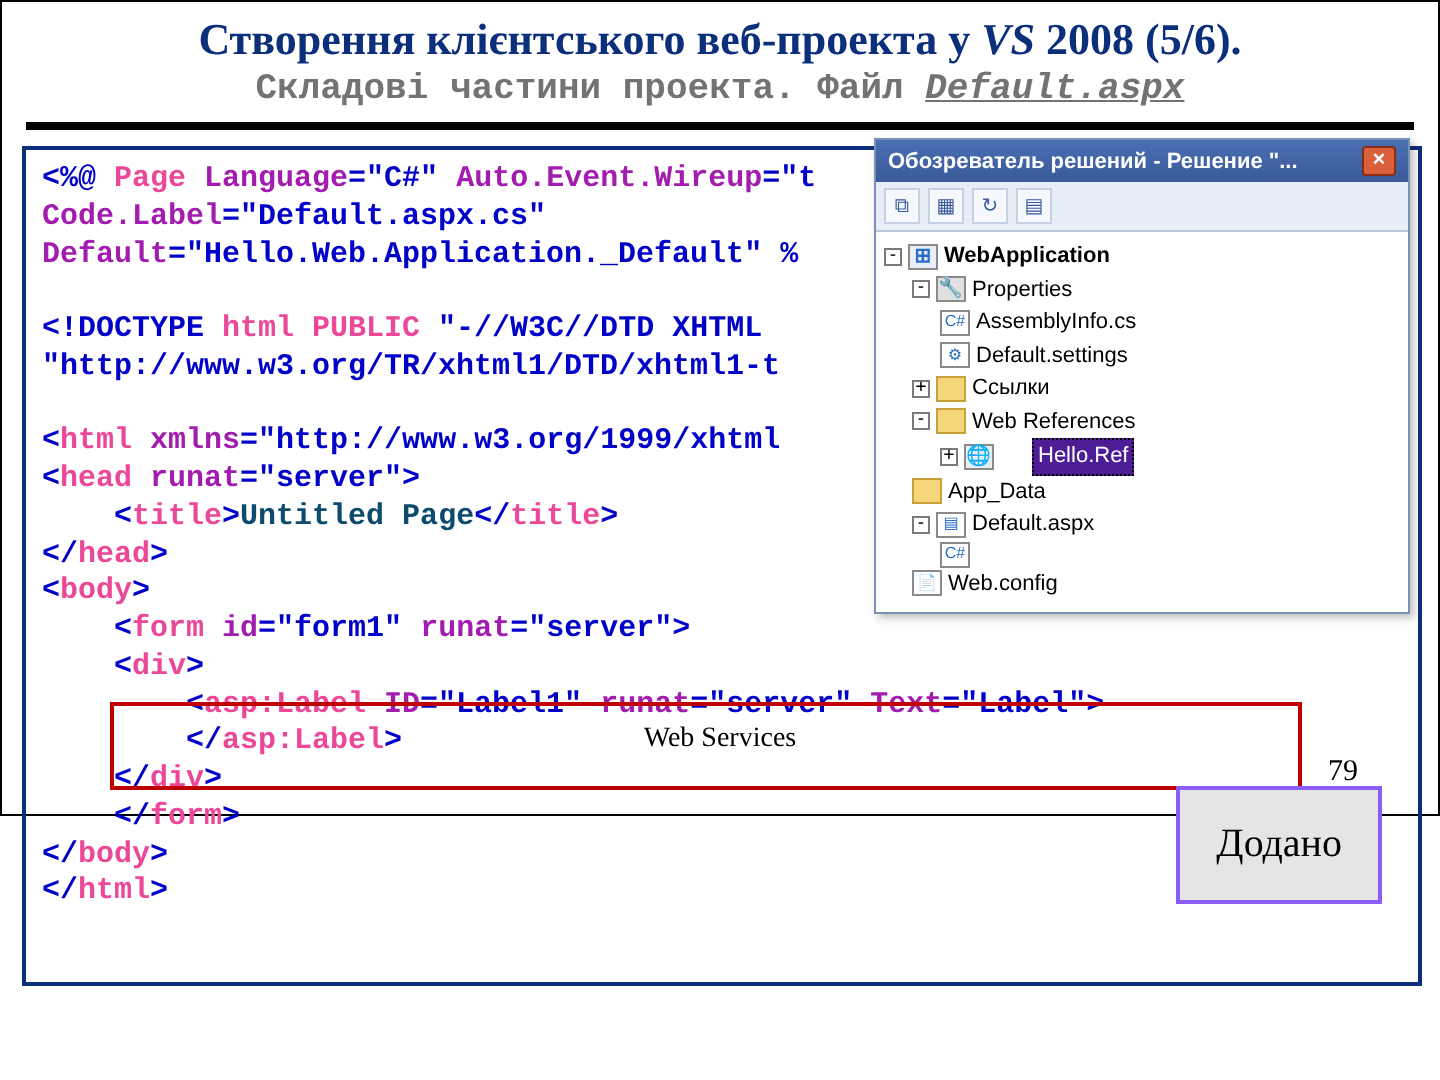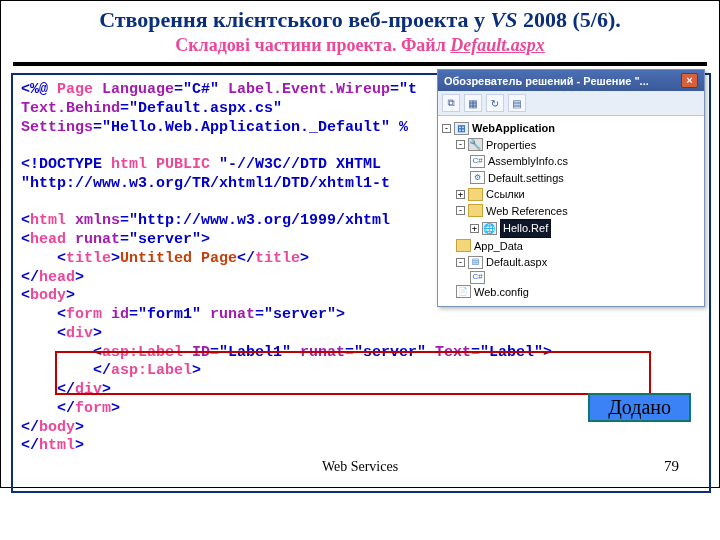--- a/index.html
+++ b/index.html
@@ -7,40 +7,41 @@
     margin: 0;
     width: 720px;
     height: 540px;
     background: #fff;
     font-family: "Times New Roman", serif;
     position: relative;
     overflow: hidden;
   }
   .slide {
     width: 720px;
-    height: 488px;
+    height: 408px;
     position: relative;
     border: 1px solid #000;
   }
   .title-area {
     padding: 6px 16px 2px 16px;
     text-align: center;
   }
   .title-main {
     font-size: 22px;
     font-weight: bold;
     color: #0b2f7a;
     margin: 0 0 2px 0;
   }
   .title-main .vs { font-style: italic; }
   .subtitle {
     font-size: 18px;
     font-weight: bold;
-    color: #ec4899;
+    color: #737373;
     margin: 0;
+    font-family: Liberation Mono, monospace;
   }
   .subtitle .fname { font-style: italic; text-decoration: underline; }
   .hr {
     height: 4px;
     background: #000;
     margin: 4px 12px 6px 12px;
   }
   .code-frame {
     position: absolute;
     left: 10px;
@@ -52,21 +53,21 @@
     font-family: "Courier New", monospace;
     font-size: 15px;
     line-height: 1.25;
     font-weight: bold;
     white-space: pre;
     overflow: hidden;
   }
   .kw-blue { color: #0000c8; }
   .kw-red { color: #a21caf; }
   .kw-brown { color: #ec4899; }
-  .plain { color: #c2410c; }
+  .plain { color: #0c4a6e; }
   .solution-panel {
     position: absolute;
     right: 14px;
     top: 68px;
     width: 268px;
     background: #fff;
     border: 1px solid #7a92b5;
     font-family: Tahoma, Verdana, sans-serif;
     font-size: 11px;
     color: #000;
@@ -138,49 +139,50 @@
     display: inline-flex;
     align-items: center;
     justify-content: center;
     font-size: 10px;
   }
   .icon-folder { background: #f5d57a; border: 1px solid #c8a236; }
   .icon-file { background: #fff; border: 1px solid #8a8a8a; color: #2a6fc7; font-size: 8px; }
   .icon-app { background: #e8eef8; border: 1px solid #8a8a8a; color: #2a6fc7; font-weight: bold; }
   .icon-prop { background: #e0e0e0; border: 1px solid #8a8a8a; }
   .sel {
-    background: #0f172a;
+    background: #4c1d95;
     color: #fff;
     padding: 0 2px;
     border: 1px dotted #000;
+    margin-left: 16px;
   }
   .badge {
     position: absolute;
     right: 28px;
     top: 392px;
-    background: #3b82f6;
-    border: 2px solid #0f766e;
-    padding: 1px 18px;
+    background: #e5e5e5;
+    border: 2px solid #8b5cf6;
+    padding: 16px 18px;
     font-family: "Times New Roman", serif;
     font-size: 20px;
     color: #000;
   }
   .red-box {
     position: absolute;
     left: 54px;
     top: 350px;
     width: 596px;
     height: 44px;
     border: 2px solid #c00000;
     pointer-events: none;
   }
   .footer-left {
     position: absolute;
     left: 0; right: 0;
-    bottom: 12px;
+    bottom: 29px;
     text-align: center;
     font-size: 14px;
     font-family: "Times New Roman", serif;
   }
   .footer-num {
     position: absolute;
     right: 40px;
     bottom: 12px;
     font-size: 15px;
     font-family: "Times New Roman", serif;
@@ -195,23 +197,23 @@
   <div class="title-area">
     <div class="title-main">
       <span>Створення клієнтського веб-проекта у </span><span class="vs">VS</span><span> 2008 (5/6).</span>
     </div>
     <div class="subtitle">
       <span>Складові частини проекта. Файл </span><span class="fname">Default.aspx</span>
     </div>
   </div>
   <div class="hr"></div>
 
-  <div class="code-frame"><span class="kw-blue">&lt;%@</span><span class="kw-brown"> Page </span><span class="kw-red">Language</span><span class="kw-blue">="C#"</span><span class="kw-red"> Label.Event.Wireup</span><span class="kw-blue">="t</span>
-<span class="kw-red">Text.Behind</span><span class="kw-blue">="Default.aspx.cs"</span>
-<span class="kw-red">Settings</span><span class="kw-blue">="Hello.Web.Application._Default"</span><span class="kw-blue"> %</span>
+  <div class="code-frame"><span class="kw-blue">&lt;%@</span><span class="kw-brown"> Page </span><span class="kw-red">Language</span><span class="kw-blue">="C#"</span><span class="kw-red"> Auto.Event.Wireup</span><span class="kw-blue">="t</span>
+<span class="kw-red">Code.Label</span><span class="kw-blue">="Default.aspx.cs"</span>
+<span class="kw-red">Default</span><span class="kw-blue">="Hello.Web.Application._Default"</span><span class="kw-blue"> %</span>
 
 <span class="kw-blue">&lt;!DOCTYPE</span><span class="kw-brown"> html </span><span class="kw-brown">PUBLIC</span><span class="kw-blue"> "-//W3C//DTD XHTML</span>
 <span class="kw-blue">"http://www.w3.org/TR/xhtml1/DTD/xhtml1-t</span>
 
 <span class="kw-blue">&lt;</span><span class="kw-brown">html</span><span class="kw-red"> xmlns</span><span class="kw-blue">="http://www.w3.org/1999/xhtml</span>
 <span class="kw-blue">&lt;</span><span class="kw-brown">head</span><span class="kw-red"> runat</span><span class="kw-blue">="server"&gt;</span>
 <span class="kw-blue">    &lt;</span><span class="kw-brown">title</span><span class="kw-blue">&gt;</span><span class="plain">Untitled Page</span><span class="kw-blue">&lt;/</span><span class="kw-brown">title</span><span class="kw-blue">&gt;</span>
 <span class="kw-blue">&lt;/</span><span class="kw-brown">head</span><span class="kw-blue">&gt;</span>
 <span class="kw-blue">&lt;</span><span class="kw-brown">body</span><span class="kw-blue">&gt;</span>
 <span class="kw-blue">    &lt;</span><span class="kw-brown">form</span><span class="kw-red"> id</span><span class="kw-blue">="form1"</span><span class="kw-red"> runat</span><span class="kw-blue">="server"&gt;</span>

